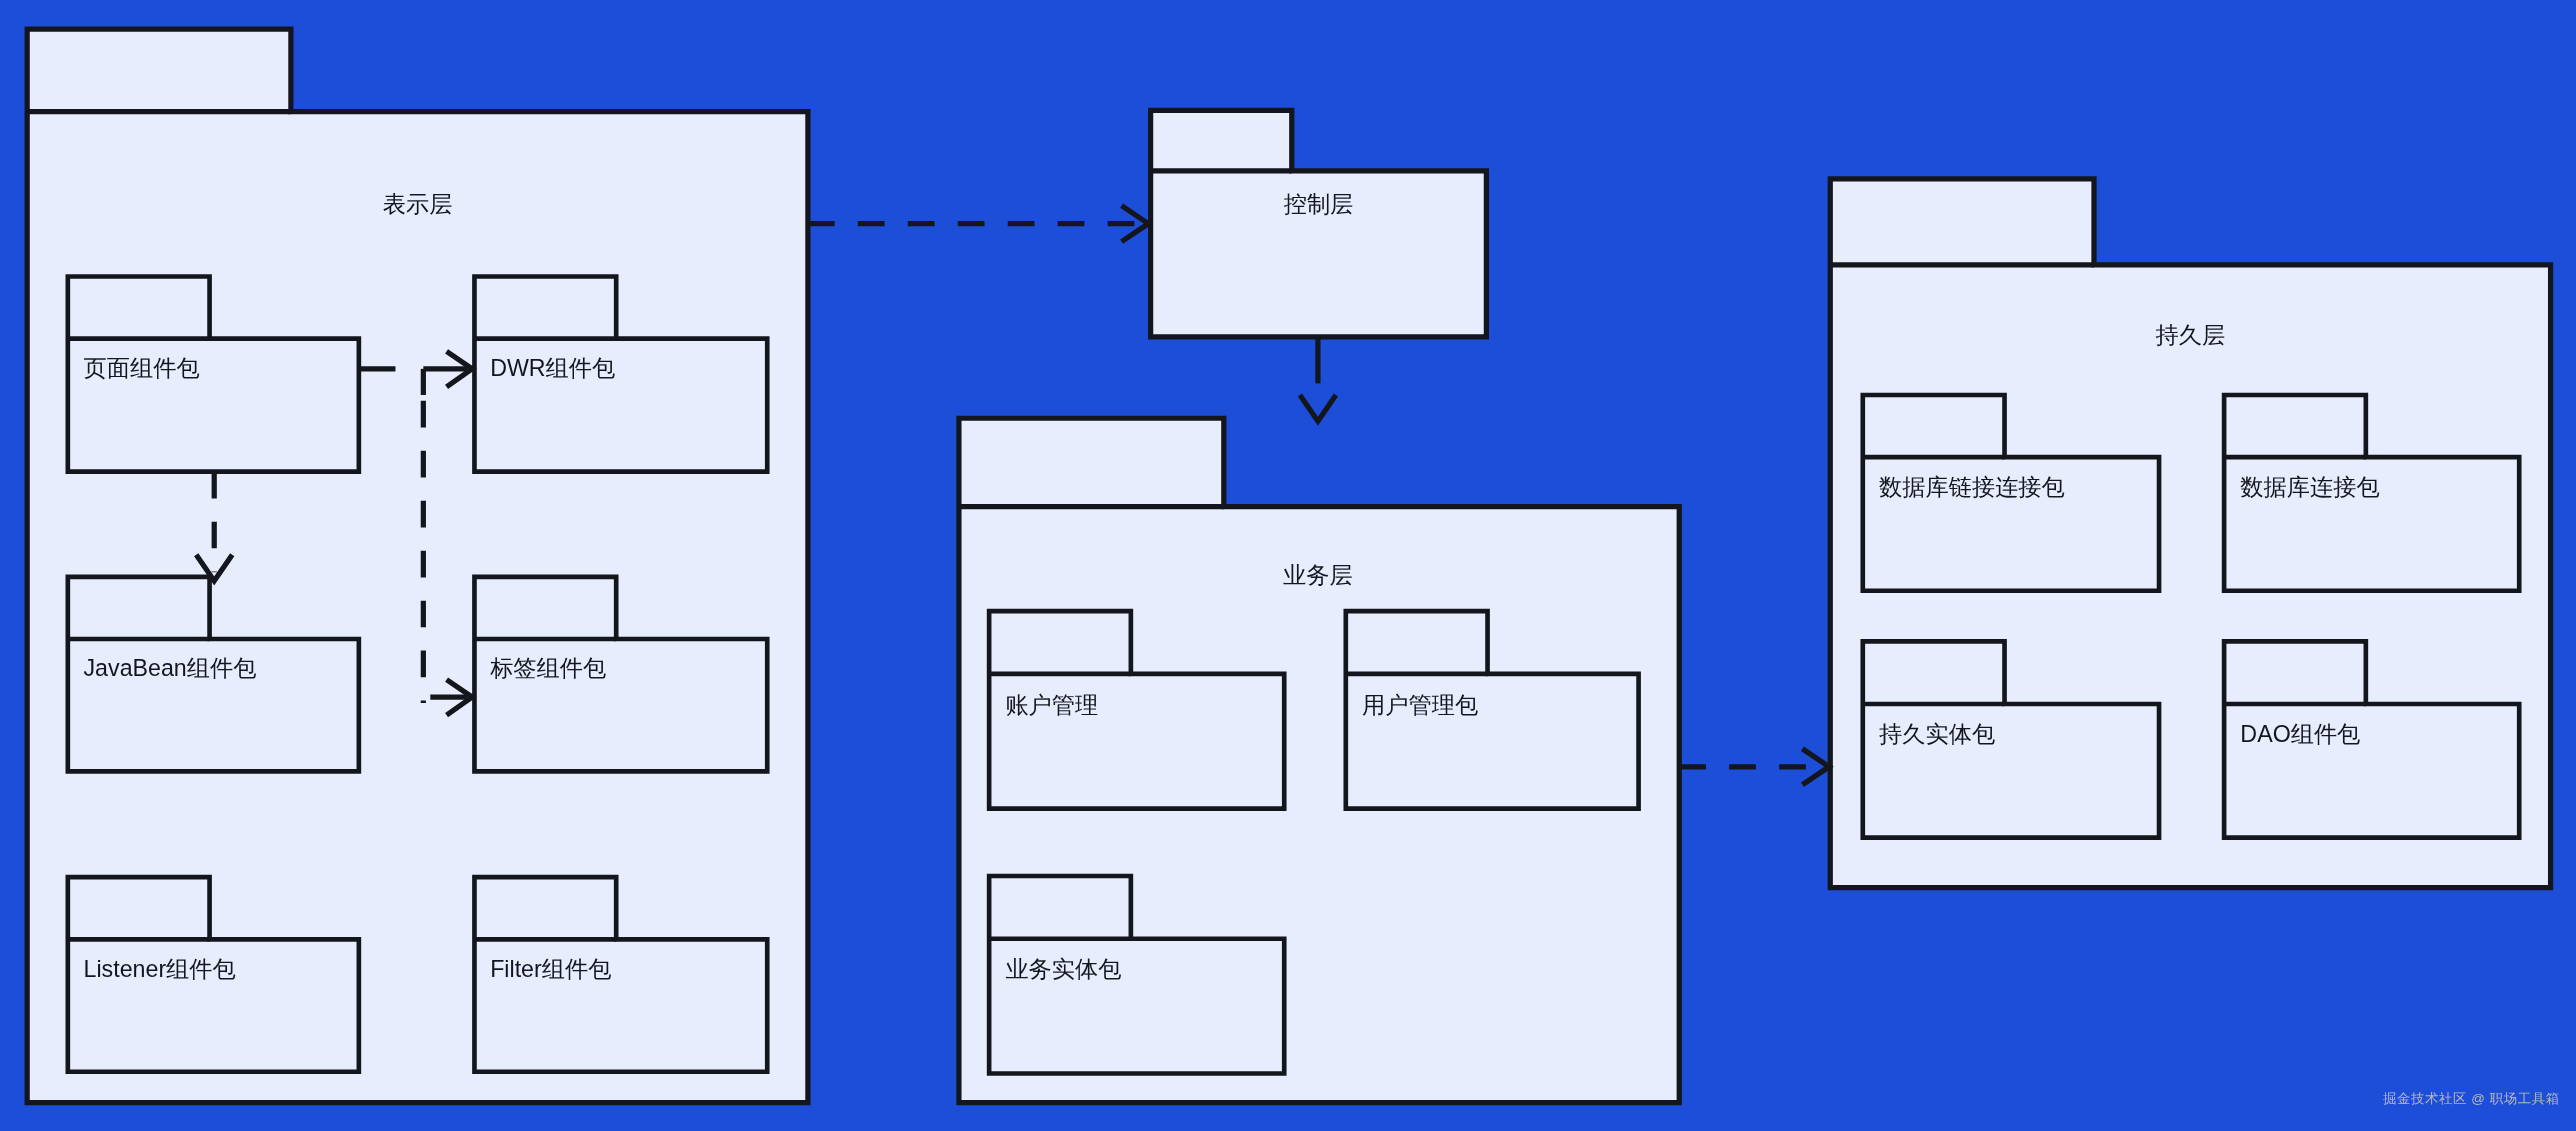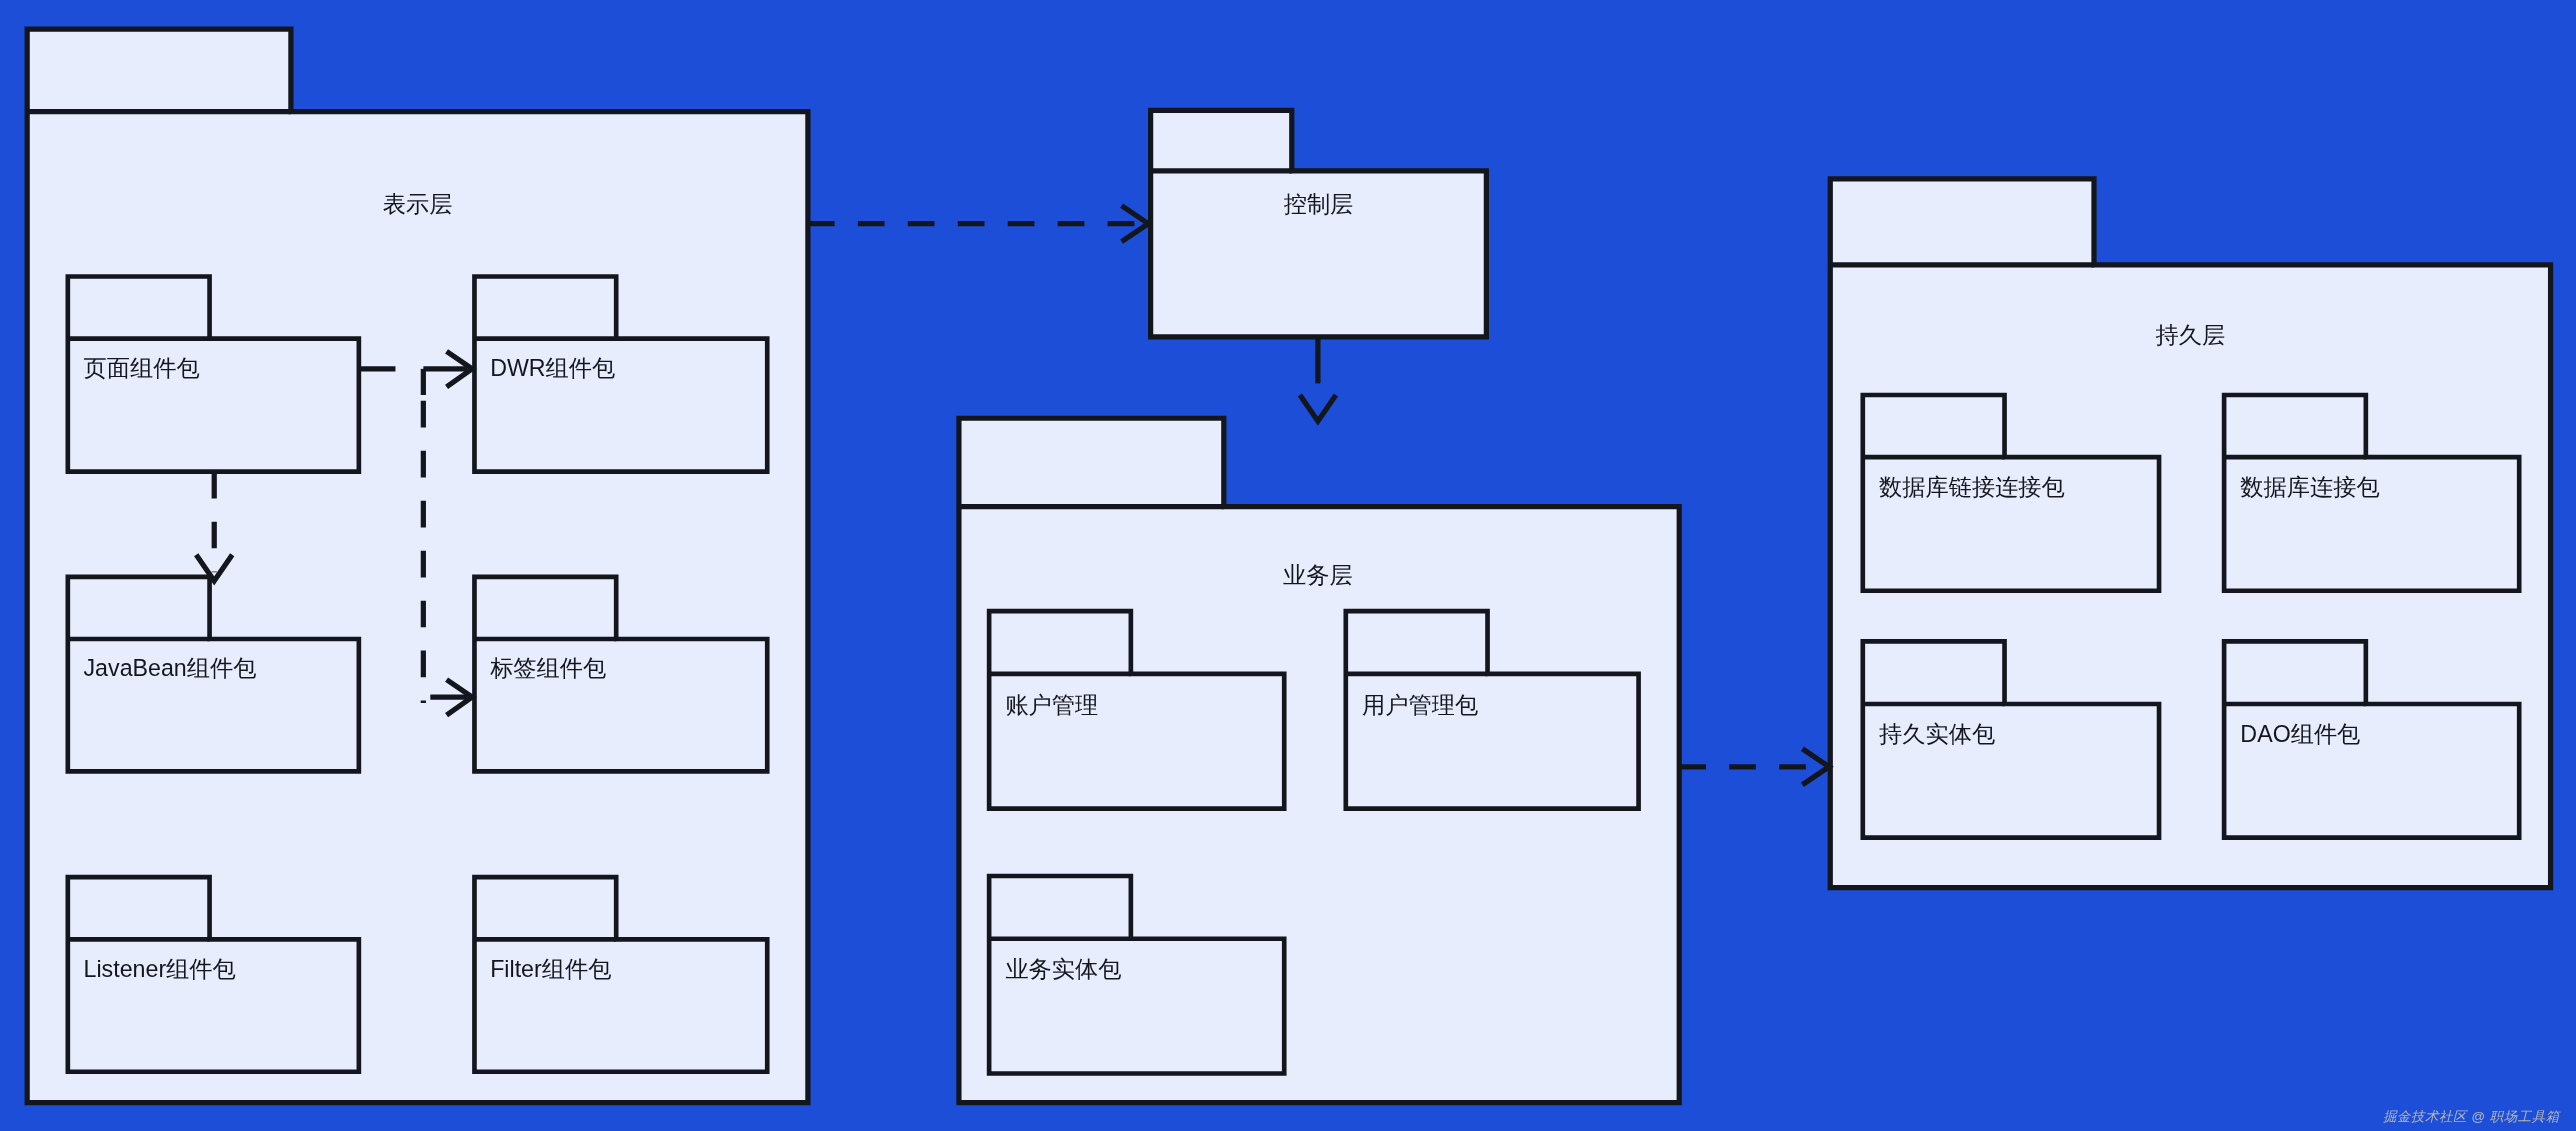--- a/index.html
+++ b/index.html
@@ -61,28 +61,27 @@
   .arrowhead {
     stroke: #14161d;
     stroke-width: 9;
     fill: none;
     stroke-linecap: butt;
     stroke-linejoin: miter;
   }
   .watermark {
     position: absolute;
     right: 16.3px;
-    bottom: 5px;
+    bottom: 23px;
     font-family: "Liberation Sans", "DejaVu Sans", sans-serif;
     font-size: 13.4px;
     color: #b9b9b9;
     letter-spacing: 0.6px;
     white-space: nowrap;
     user-select: none;
-    font-style: italic;
   }
 </style>
 </head>
 <body>
 
 <div id="canvas">
 
   <svg class="diagram" viewBox="0 0 4433 1947" xmlns="http://www.w3.org/2000/svg">
 
     

